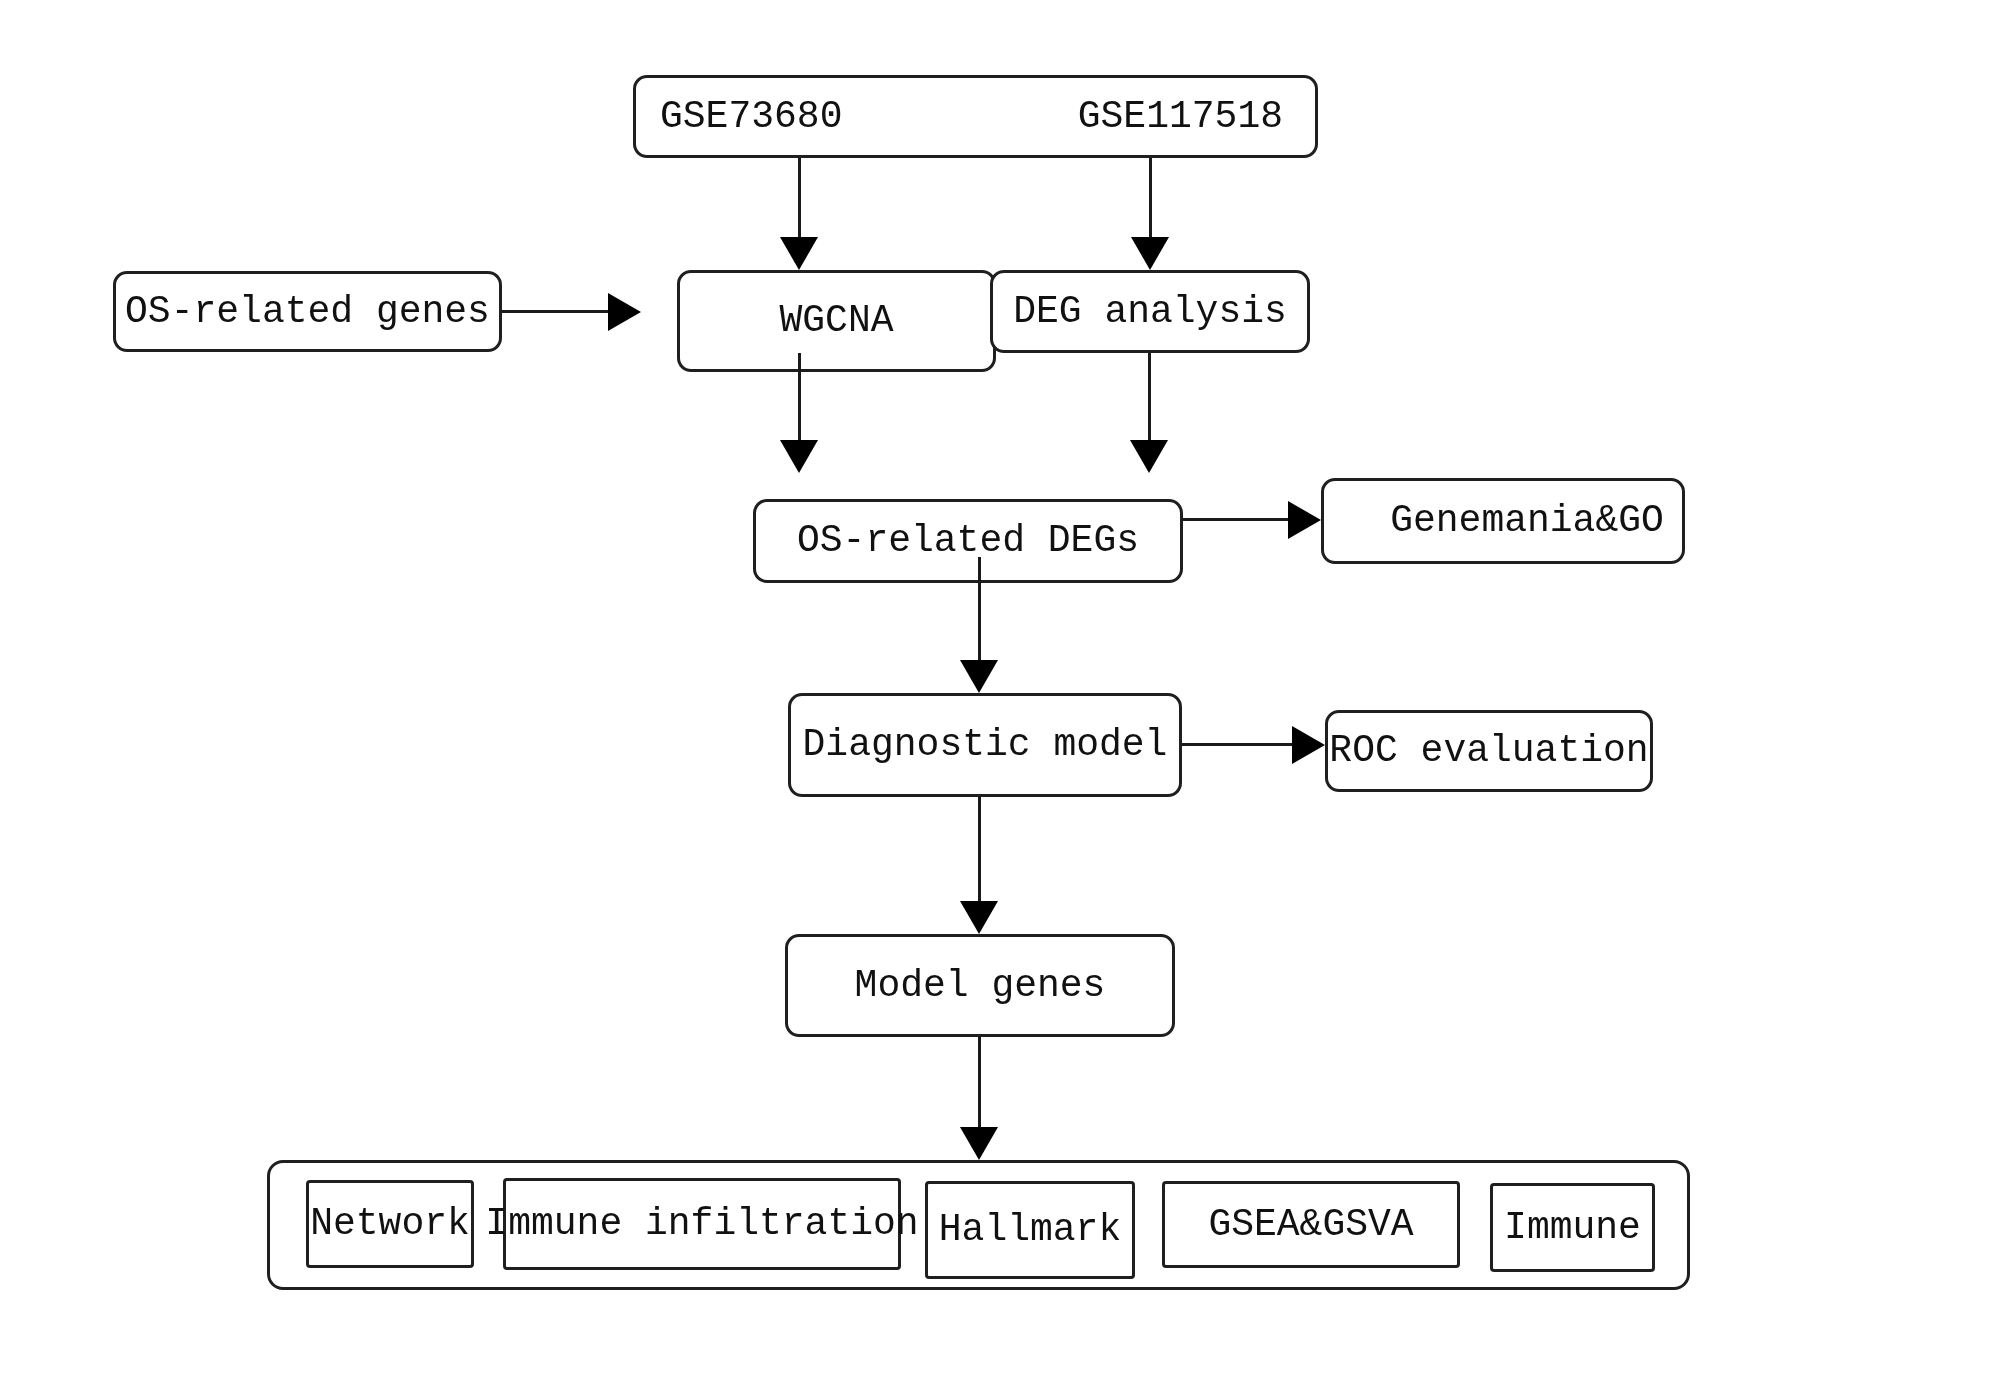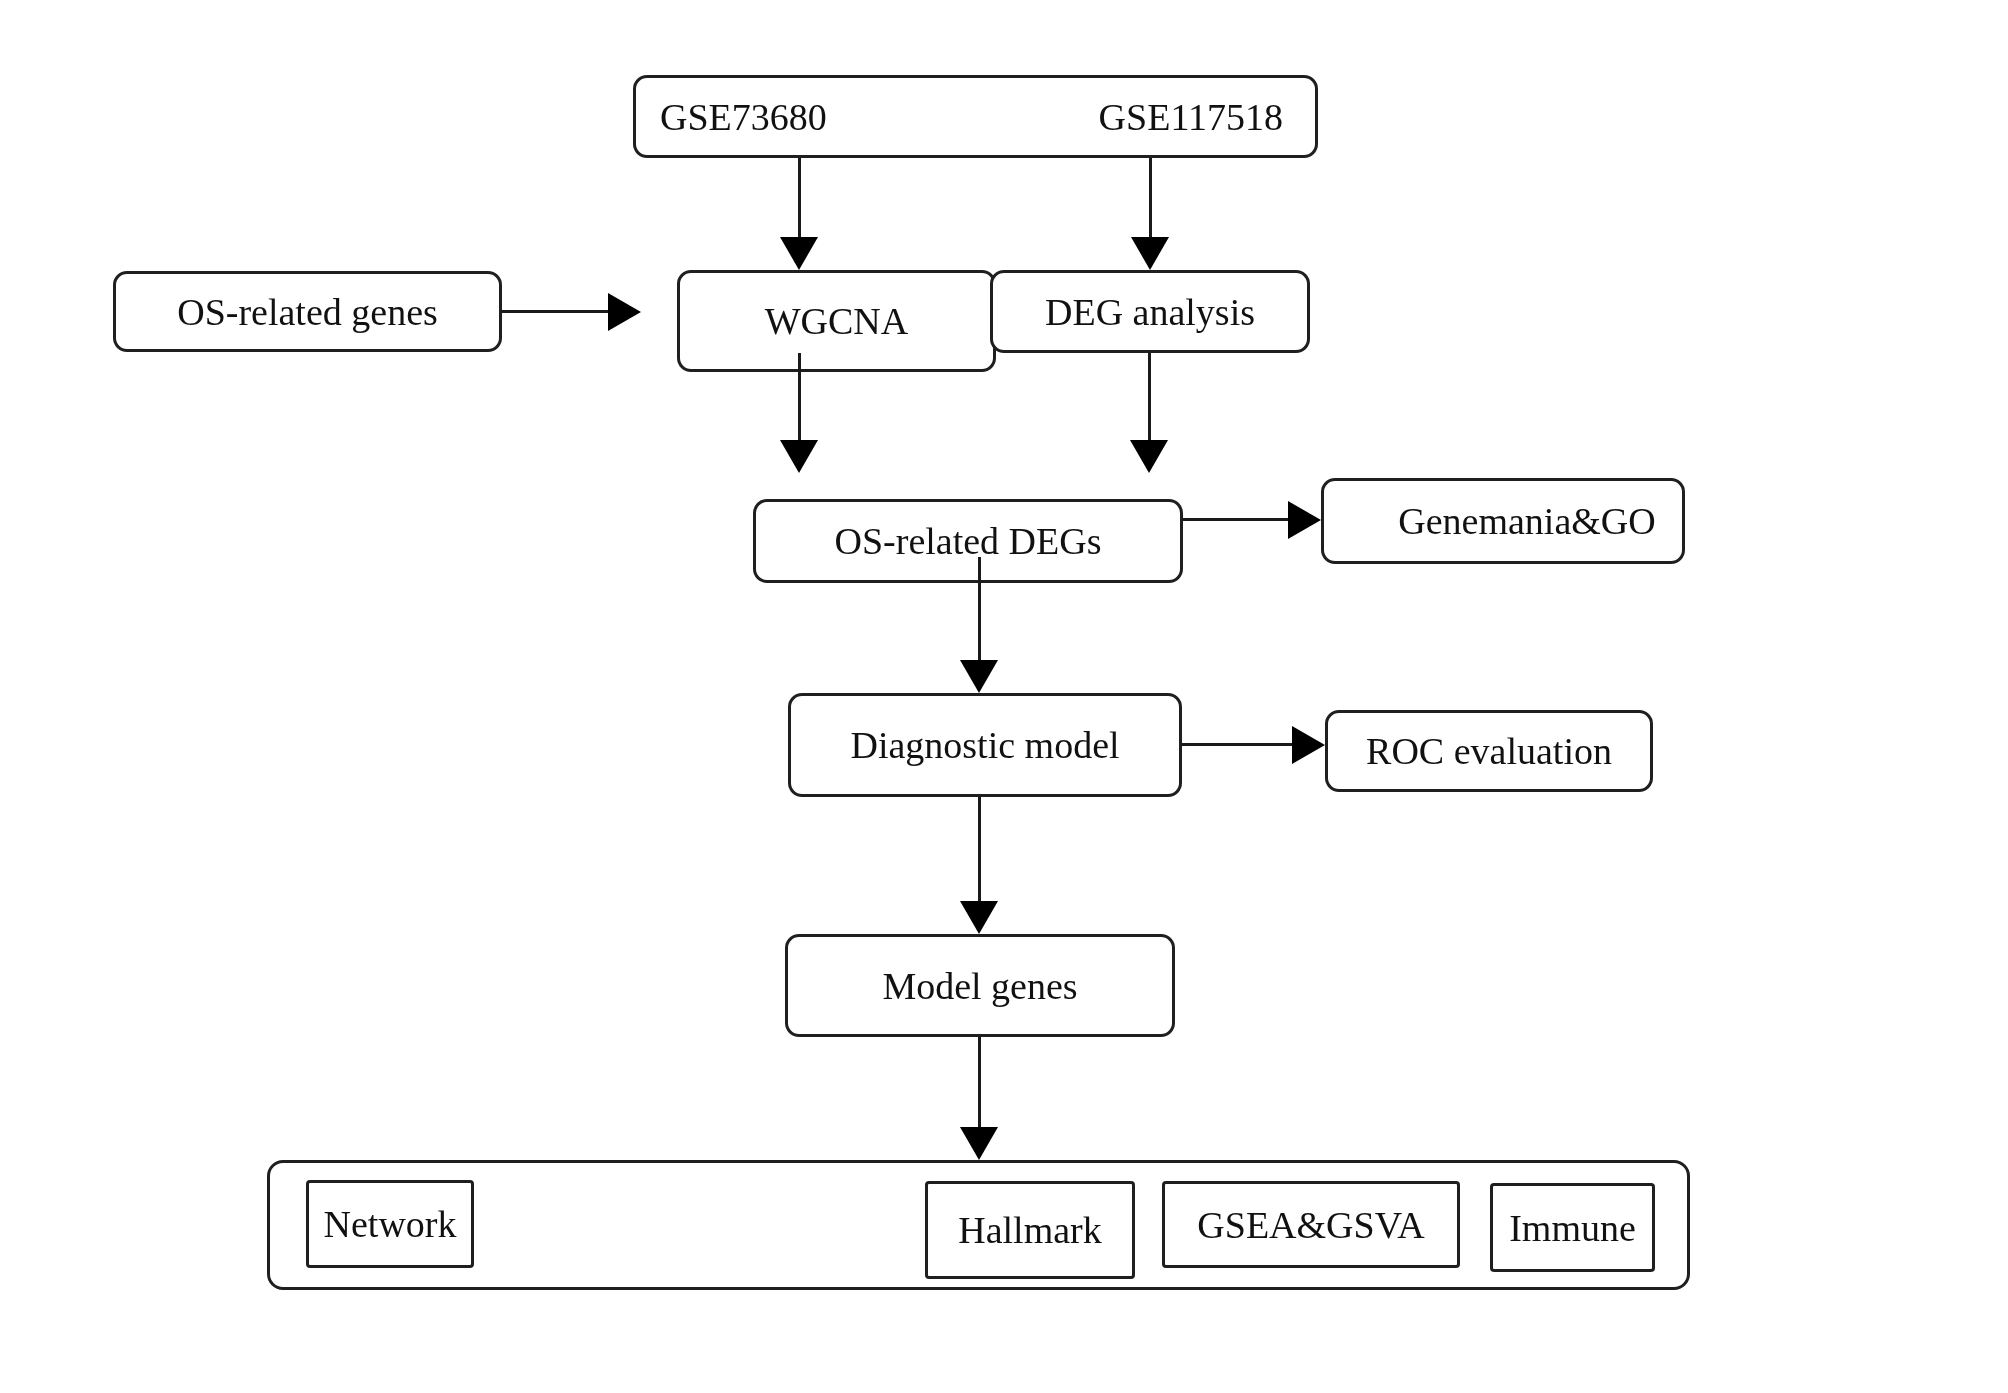--- a/index.html
+++ b/index.html
@@ -5,21 +5,21 @@
   html, body {
     margin: 0;
     padding: 0;
     background: #ffffff;
   }
   .canvas {
     position: relative;
     width: 2008px;
     height: 1393px;
     background: #ffffff;
-    font-family: Liberation Serif, serif;
+    font-family: Liberation Mono, monospace;
     color: #111111;
     overflow: hidden;
   }
   .node {
     position: absolute;
     box-sizing: border-box;
     background: #ffffff;
     border: 3px solid #1f1f1f;
     border-radius: 14px;
     display: flex;
@@ -109,20 +109,23 @@
   <div class="node" style="left:785px; top:934px; width:390px; height:103px;">
     <span>Model genes</span>
   </div>
 
   <div class="group-box" style="left:267px; top:1160px; width:1423px; height:130px;"></div>
 
   <div class="node small-radius" style="left:306px; top:1180px; width:168px; height:88px;">
     <span>Network</span>
   </div>
 
+  <div class="node small-radius" style="left:503px; top:1178px; width:398px; height:92px;">
+    <span>Immune infiltration</span>
+  </div>
 
   <div class="node small-radius" style="left:925px; top:1181px; width:210px; height:98px;">
     <span>Hallmark</span>
   </div>
 
   <div class="node small-radius" style="left:1162px; top:1181px; width:298px; height:87px;">
     <span>GSEA&amp;GSVA</span>
   </div>
 
   <div class="node small-radius" style="left:1490px; top:1183px; width:165px; height:89px;">

